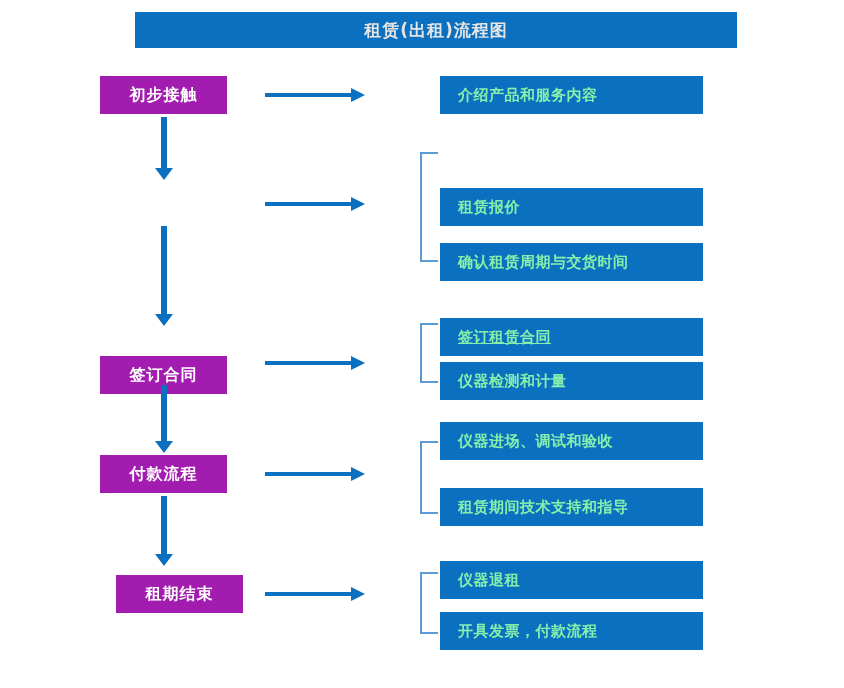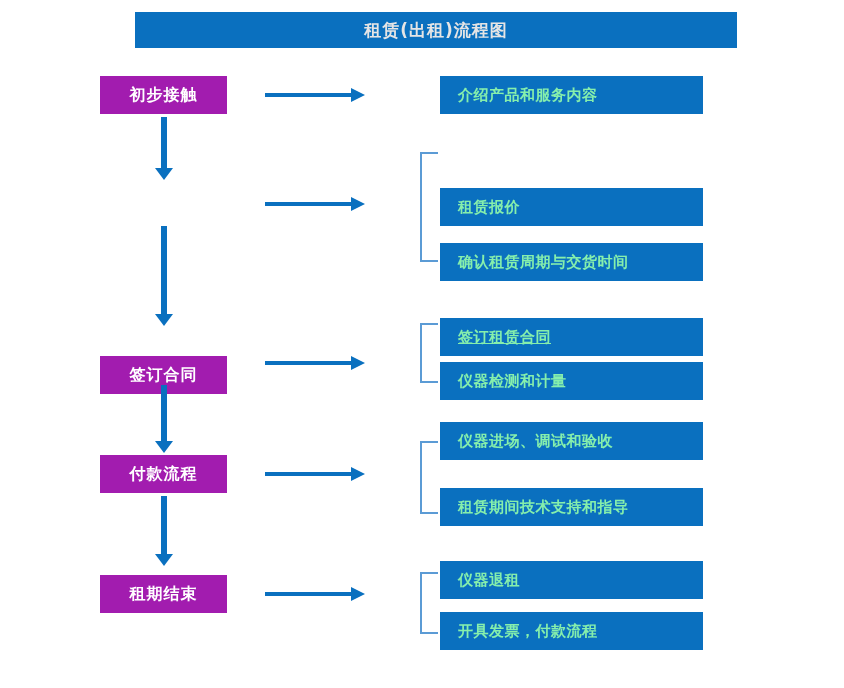--- a/index.html
+++ b/index.html
@@ -194,21 +194,21 @@
   <div class="bracket" style="left:420px; top:441px; height:73px;"></div>
 
   <div class="detail-box" style="top:422px;">仪器进场、调试和验收</div>
   <div class="detail-box" style="top:488px;">租赁期间技术支持和指导</div>
 
   <div class="v-arrow" style="left:155px; top:496px; height:70px;">
     <div class="shaft" style="height:58px;"></div>
     <div class="head" style="top:58px;"></div>
   </div>
 
-  <div class="stage-box" style="left:100px; top:575px;">租期结束</div>
+  <div class="stage-box" style="left:116px; top:575px;">租期结束</div>
 
   <div class="h-arrow" style="left:265px; top:587px;">
     <div class="shaft"></div>
     <div class="head"></div>
   </div>
 
   <div class="bracket" style="left:420px; top:572px; height:62px;"></div>
 
   <div class="detail-box" style="top:561px;">仪器退租</div>
   <div class="detail-box" style="top:612px;">开具发票，付款流程</div>

